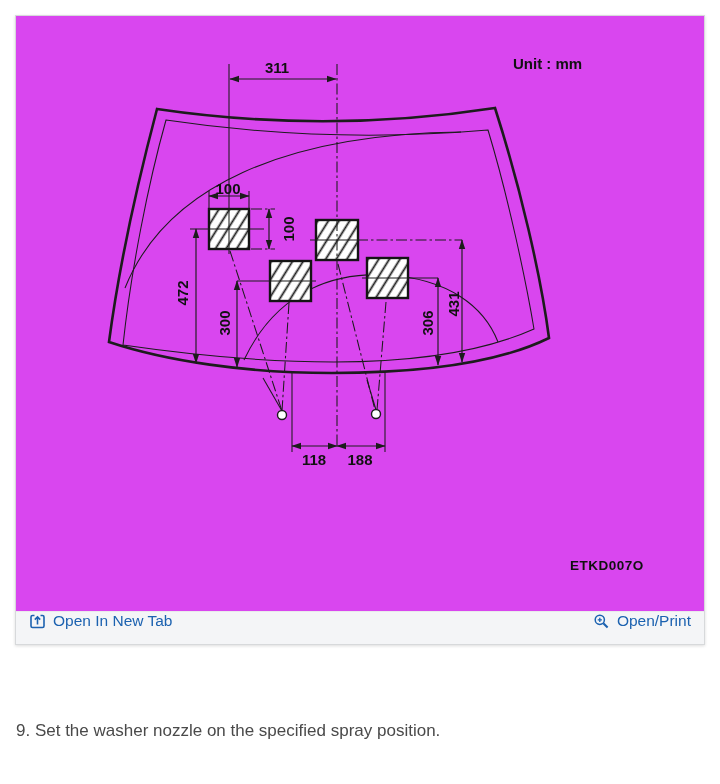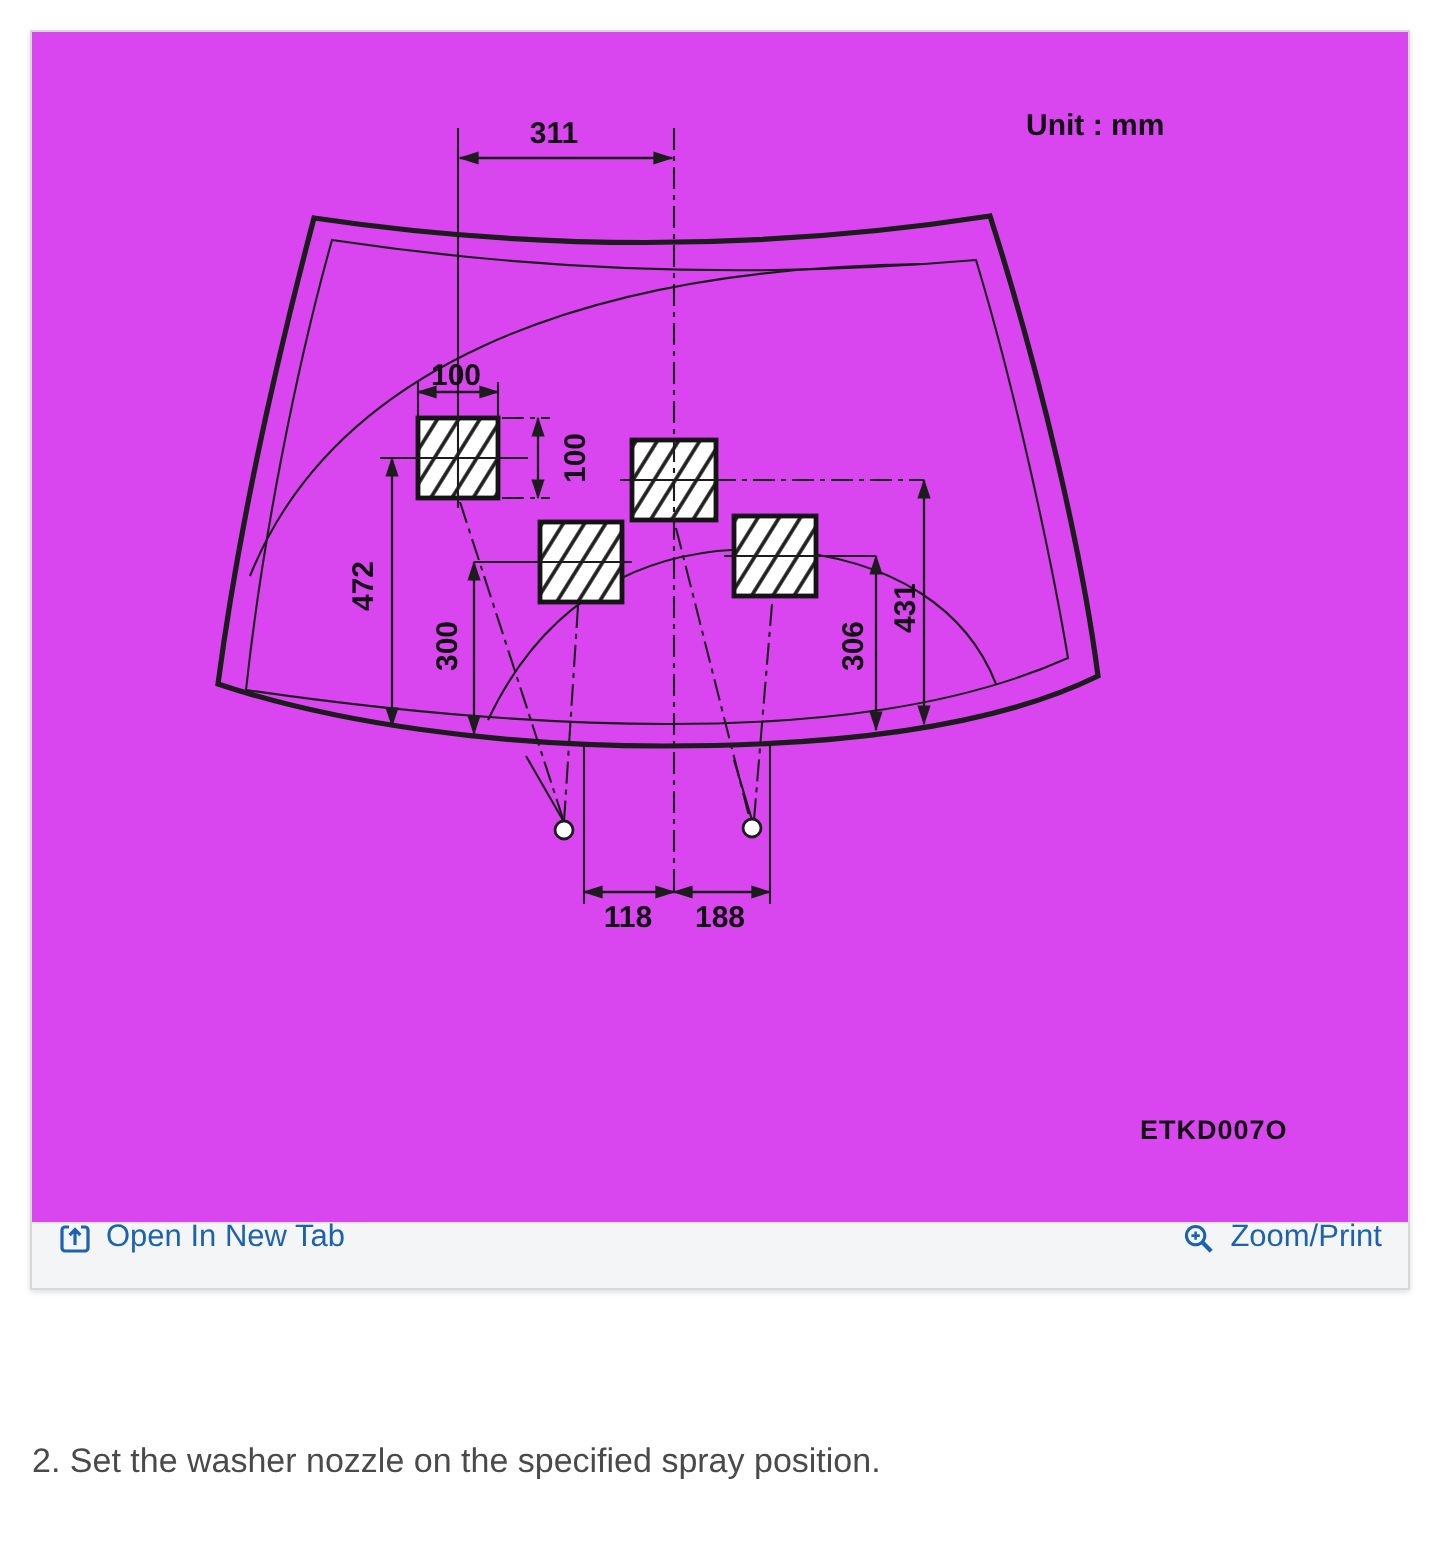--- a/index.html
+++ b/index.html
@@ -10,22 +10,22 @@
   }
   .panel{
     position:absolute;left:15px;top:15px;width:688px;height:628px;
     background:#d946ef;border:1px solid #d7d9db;
     box-shadow:0 1px 3px rgba(0,0,0,.14);
   }
   .diagram{display:block;width:688px;height:595px;}
   .panel-toolbar{
     position:absolute;left:0;bottom:0;width:100%;height:33px;
     background:#f4f5f7;border-top:1px solid #e9eaec;
-    display:flex;align-items:flex-end;justify-content:space-between;
-    padding:16px 13px;box-sizing:border-box;
+    display:flex;align-items:flex-start;justify-content:space-between;
+    padding:0 13px;box-sizing:border-box;
   }
   .tb-link{
     display:inline-flex;align-items:center;gap:7px;
     color:#1c62b0;font-size:15.5px;text-decoration:none;cursor:pointer;
   }
   .tb-link svg{display:block;}
   .caption{
     position:absolute;left:16px;top:720px;margin:0;
     font-size:17px;line-height:21px;color:#4a4a4a;
   }
@@ -140,19 +140,19 @@
           <path d="M8.5,11.5 V4.2 M5.8,6.6 L8.5,3.8 L11.2,6.6" fill="none" stroke="#1c62b0" stroke-width="1.6"></path>
         </svg>
         <span>Open In New Tab</span>
       </a>
       <a class="tb-link">
         <svg width="17" height="17" viewBox="0 0 17 17">
           <circle cx="6.8" cy="6.8" r="4.6" fill="none" stroke="#1c62b0" stroke-width="1.5"></circle>
           <path d="M6.8,4.7 V8.9 M4.7,6.8 H8.9" stroke="#1c62b0" stroke-width="1.3" fill="none"></path>
           <path d="M10.3,10.3 L14.6,14.6" stroke="#1c62b0" stroke-width="2.1"></path>
         </svg>
-        <span>Zoom/Print</span>
+        <span>Open/Print</span>
       </a>
     </div>
   </div>
 
-  <p class="caption">2. Set the washer nozzle on the specified spray position.</p>
+  <p class="caption">9. Set the washer nozzle on the specified spray position.</p>
 </div>
 
 </body></html>

